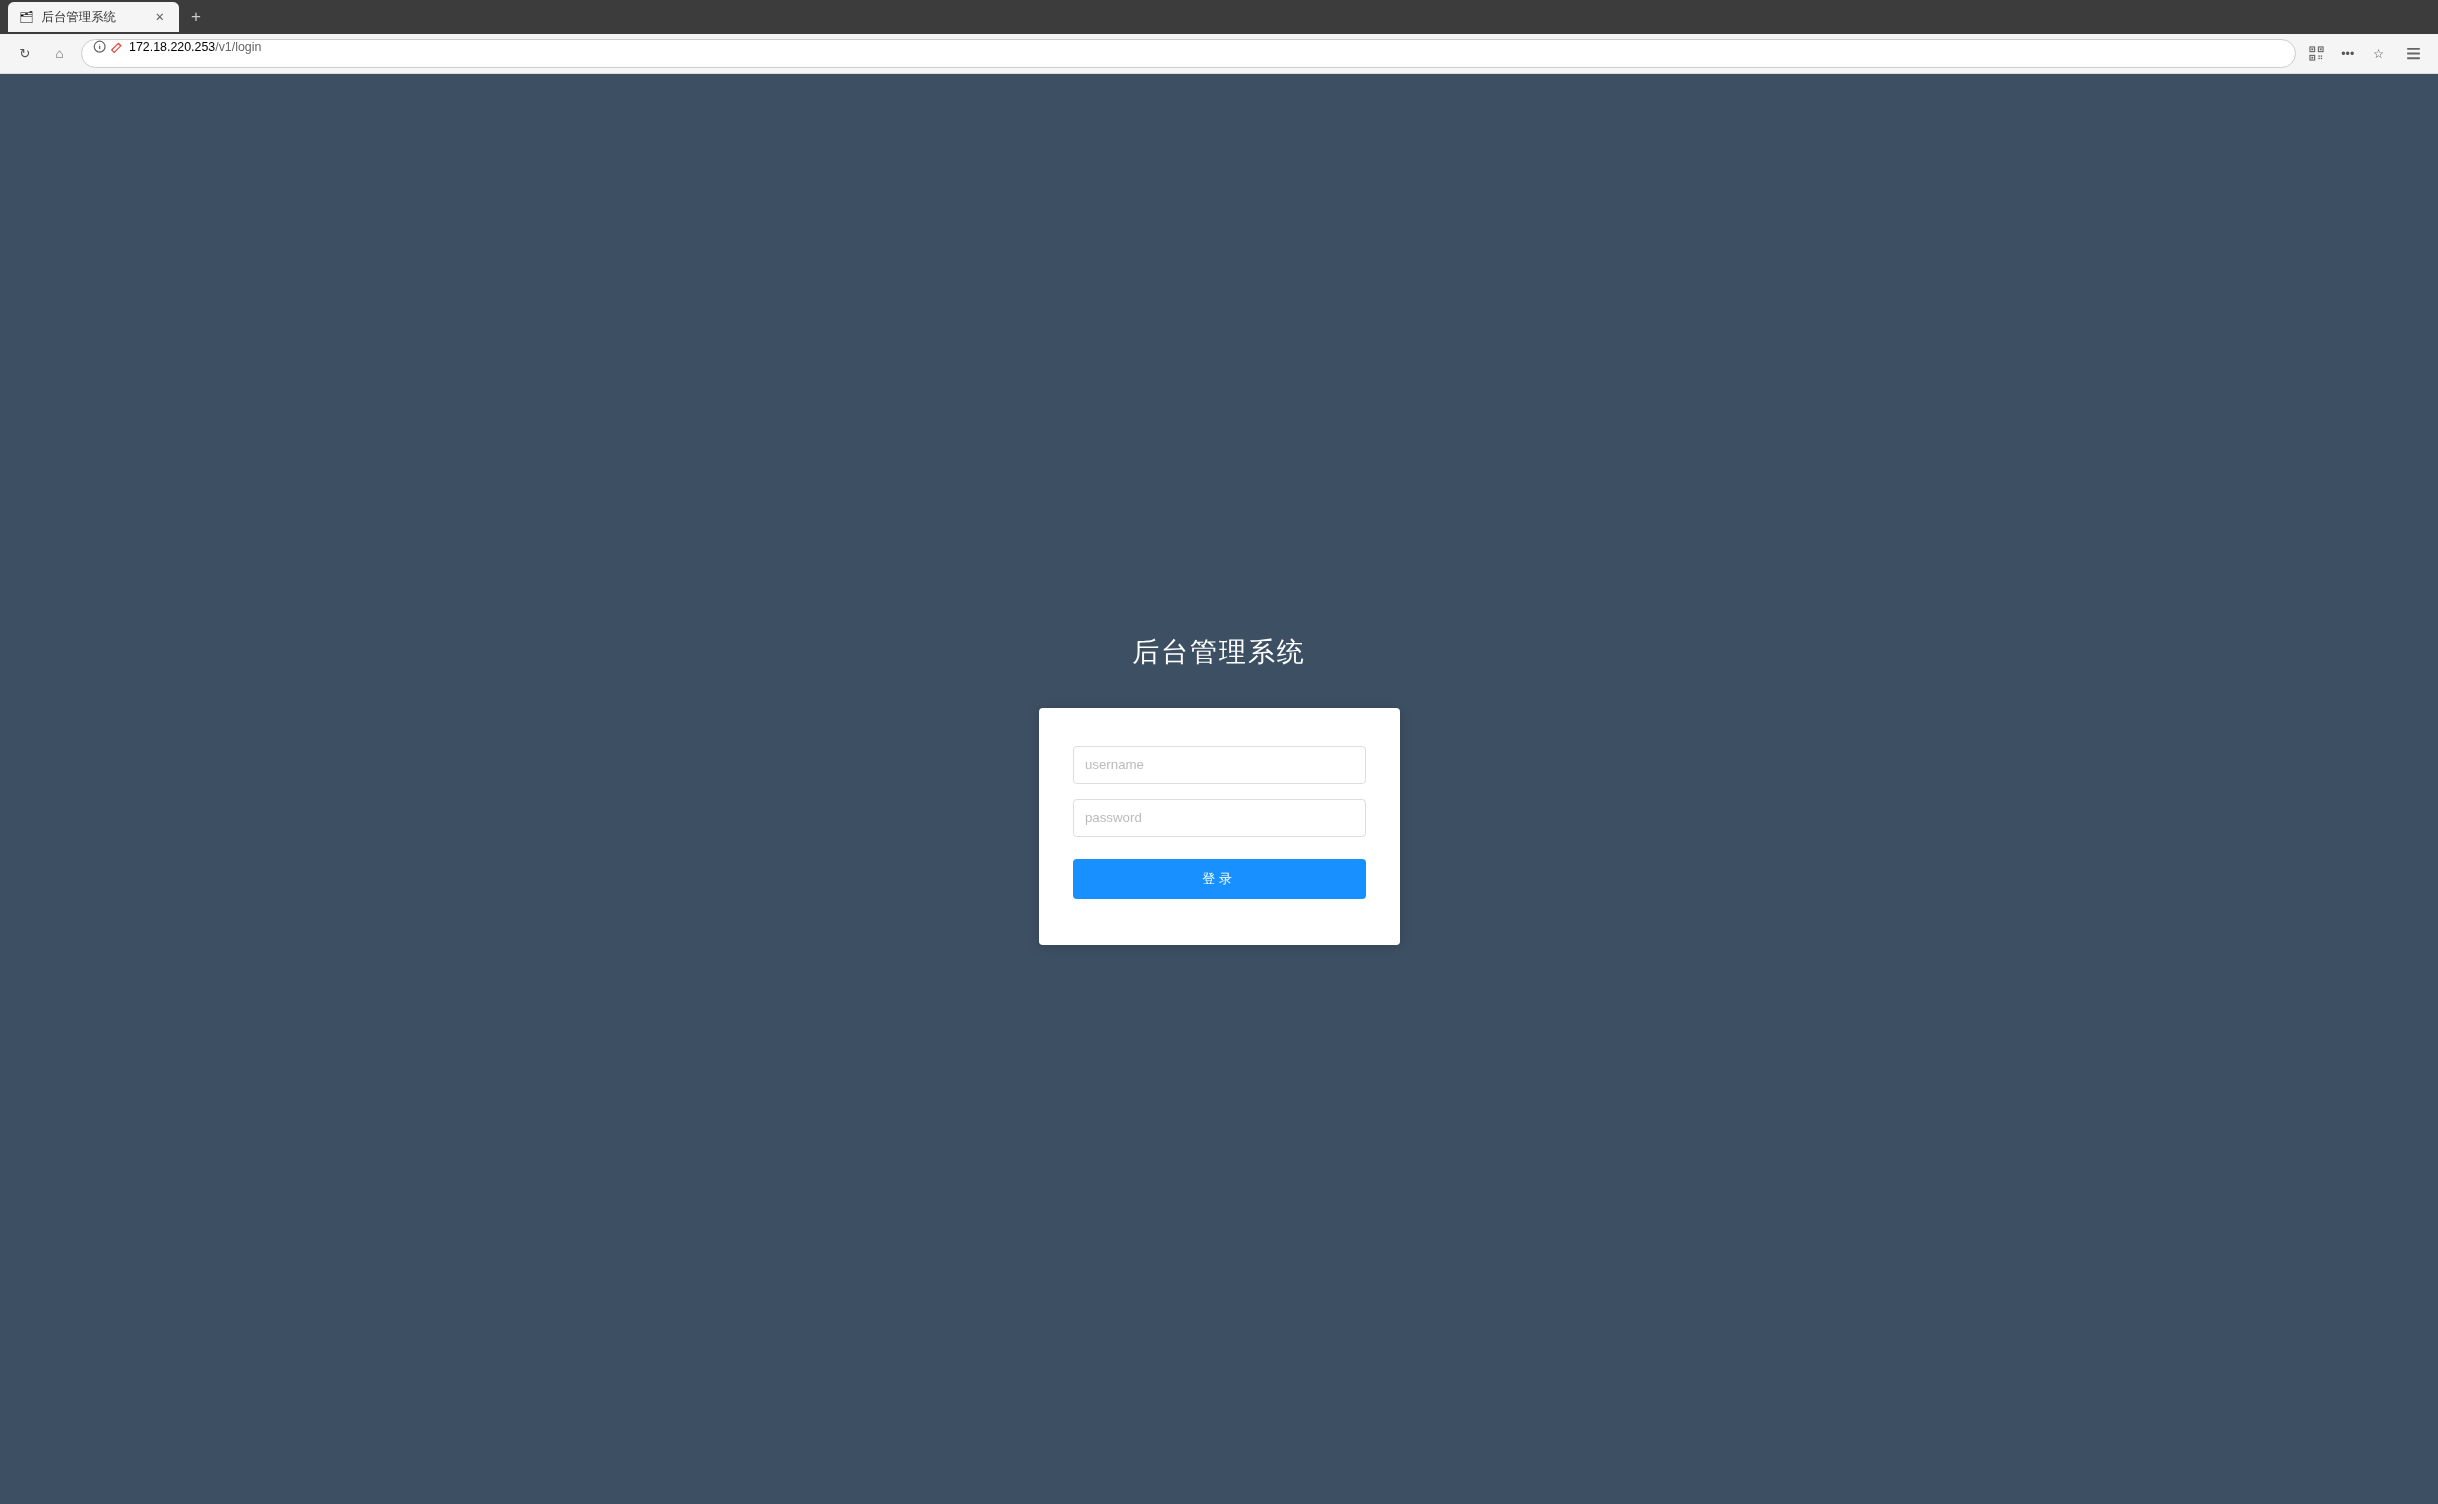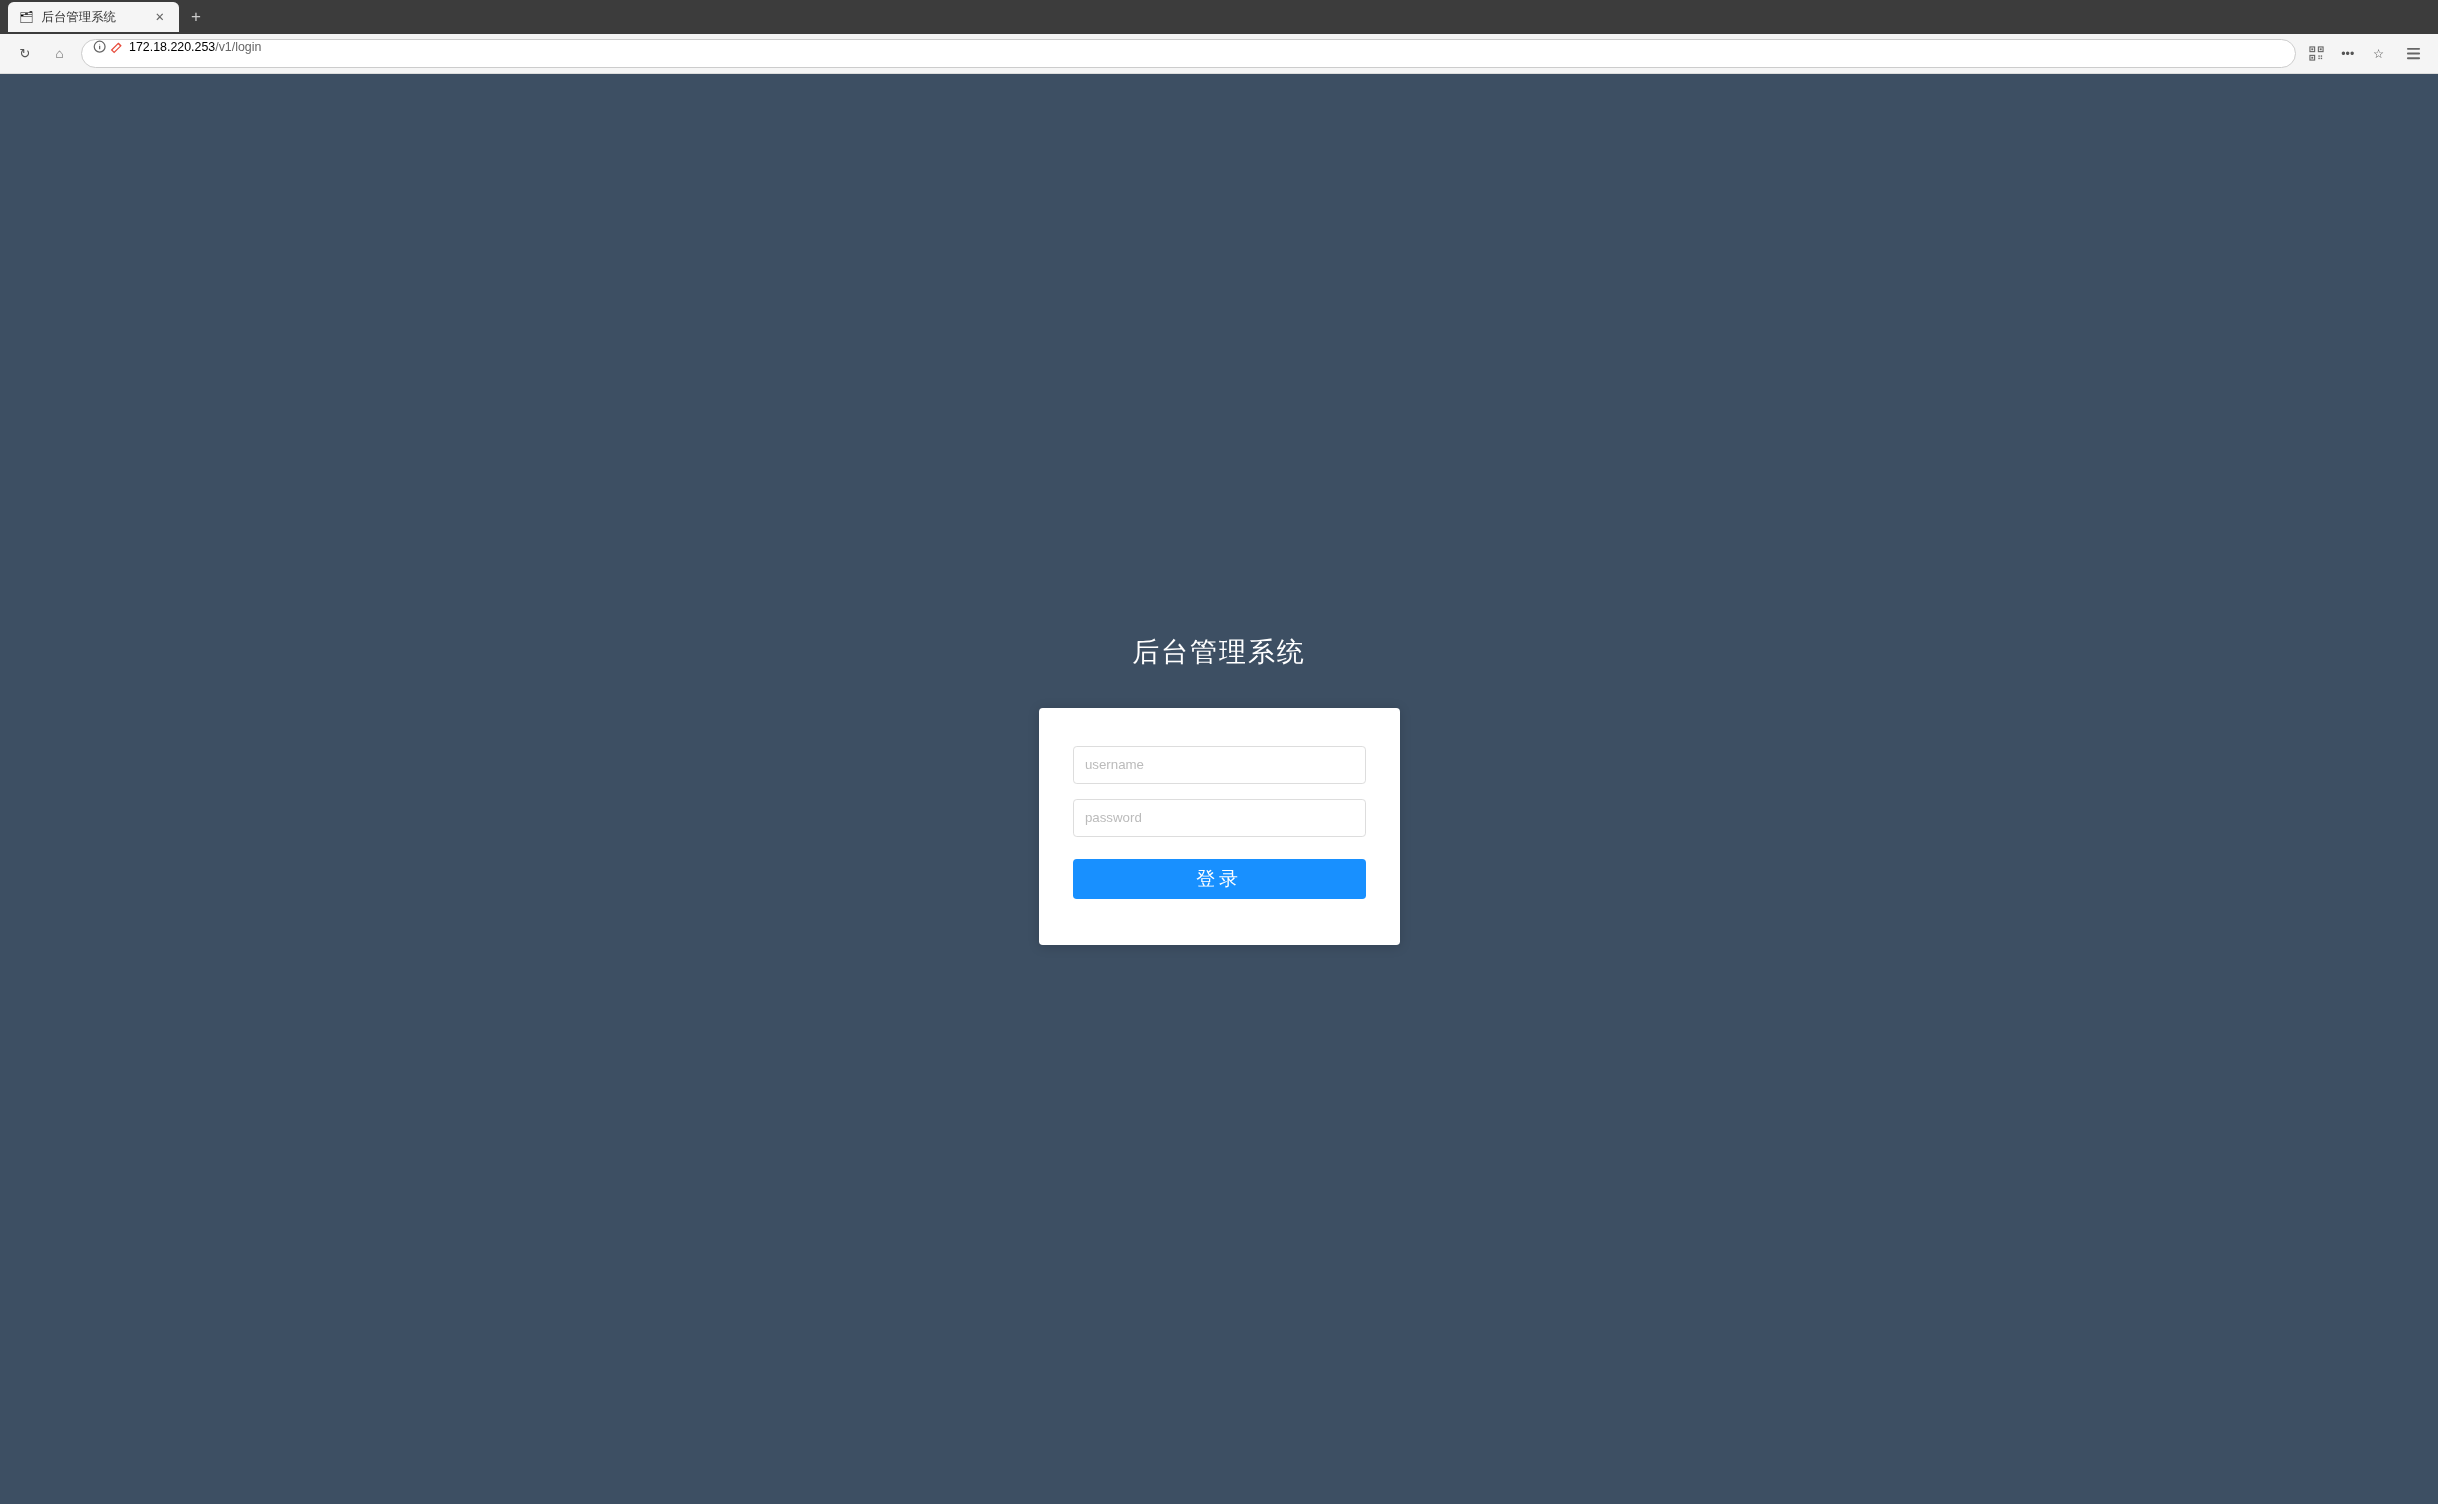--- a/index.html
+++ b/index.html
@@ -218,21 +218,21 @@
       color: #bbb;
     }
 
     .login-btn {
       width: 100%;
       height: 40px;
       background: #1890ff;
       color: #fff;
       border: none;
       border-radius: 3.8px;
-      font-size: 19px;
+      font-size: 13px;
       cursor: pointer;
       letter-spacing: 3.8px;
       margin-top: 7px;
     }
 
     
     .icon-svg {
       width: 13.3px;
       height: 13.3px;
     }

